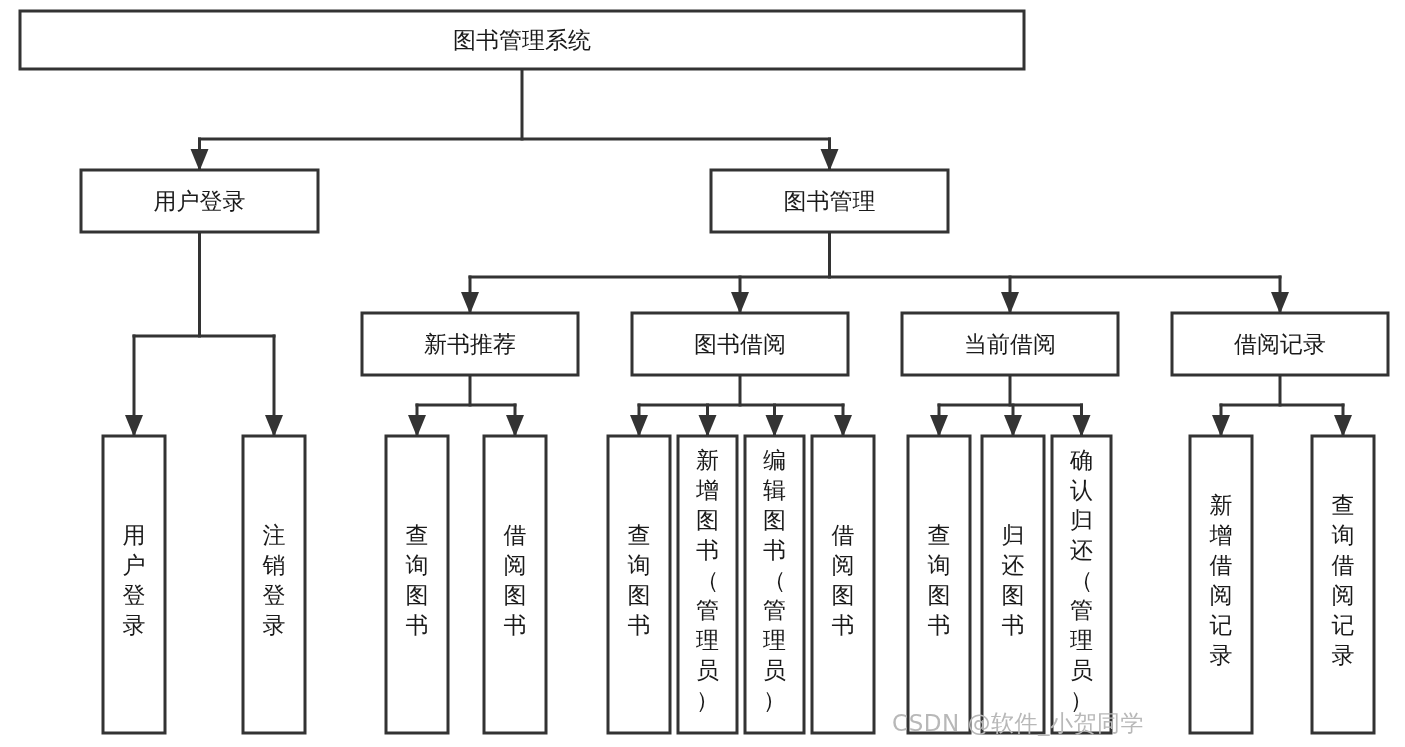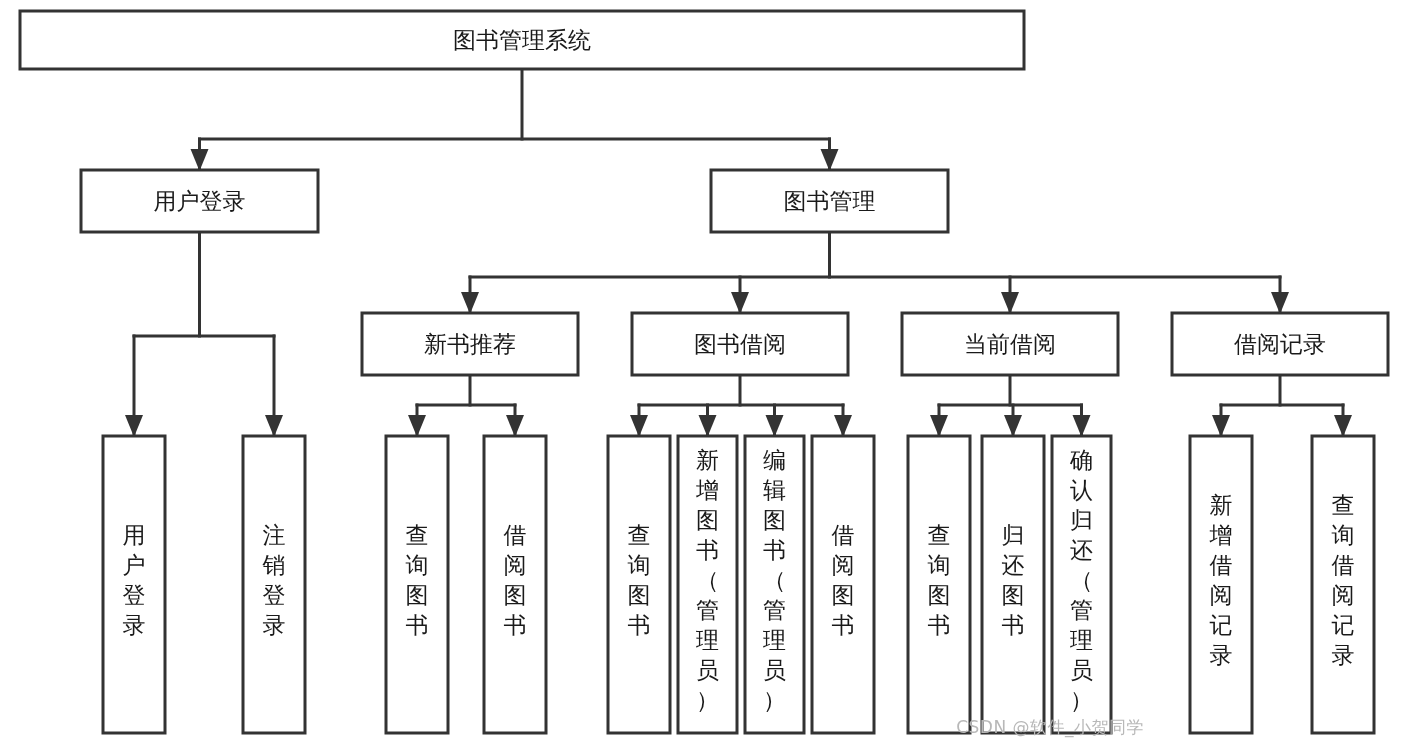--- a/index.html
+++ b/index.html
@@ -54,21 +54,21 @@
     font-family: "DejaVu Sans", "Liberation Sans", sans-serif;
     fill: #1a1a1a;
     font-size: 23px;
     text-anchor: middle;
   }
   .watermark-text {
     position: absolute;
     right: 10px;
     bottom: 8px;
     font-family: "DejaVu Sans", "Liberation Sans", sans-serif;
-    font-size: 17px;
+    font-size: 23px;
     color: #b8b8b8;
     white-space: nowrap;
     letter-spacing: 0.5px;
     pointer-events: none;
   }
 </style>
 </head>
 <body>
 
 <div id="diagram-root">

